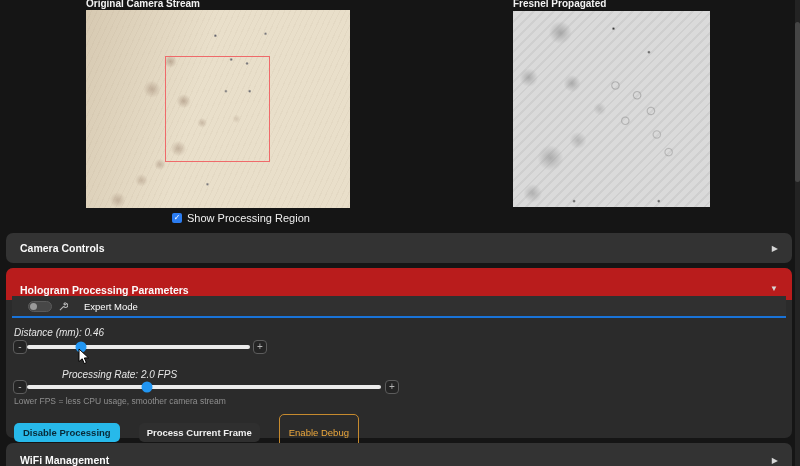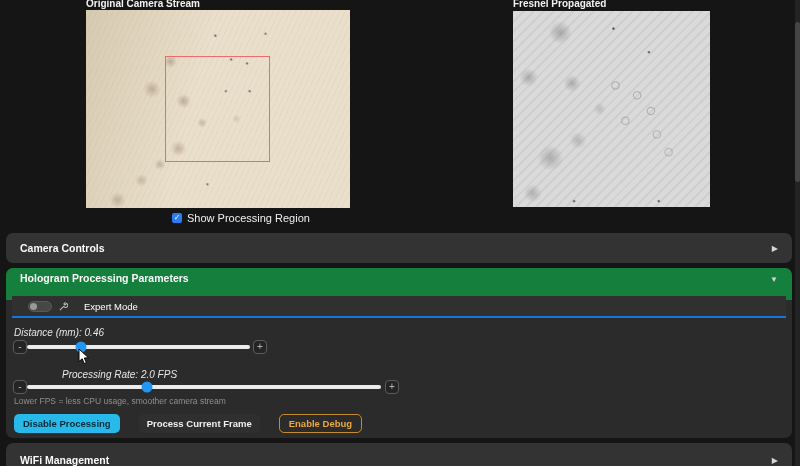--- a/index.html
+++ b/index.html
@@ -92,22 +92,22 @@
   .panel-bar.wifi   { top:443px; height:34px; border-radius:7px 7px 0 0; }
   .panel-title { font-size:10.5px; font-weight:700; color:#fafafa; }
   .panel-arrow { font-size:8px; color:#d6d6d6; }
 
   .hologram-panel {
     position:absolute; left:6px; top:268px; width:786px; height:170px;
     background:#2b2b2b; border-radius:7px;
   }
   .hologram-header {
     position:absolute; left:0; top:0; width:100%; height:28px;
-    background:#15803d; border-radius:7px 7px 0 0;
-    display:flex; align-items:flex-end; justify-content:space-between; padding:16px 14px;
+    background:#b91c1c; border-radius:7px 7px 0 0;
+    display:flex; align-items:flex-start; justify-content:space-between; padding:16px 14px;
   }
 
   
   .expert-row {
     position:absolute; left:6px; right:6px; top:28px; height:22px;
     background:#303030; border-bottom:2px solid #1973d8;
     display:flex; align-items:center; padding-left:16px;
   }
   .toggle { position:relative; width:24px; height:11px; border-radius:6px; background:#474747; border:1px solid #5a5a5a; }
   .toggle-thumb { position:absolute; left:1px; top:1px; width:7px; height:7px; border-radius:50%; background:#9a9a9a; }
@@ -143,22 +143,22 @@
   .btn { font-size:9.5px; border-radius:5px; white-space:nowrap; font-family:inherit; }
   .btn-disable {
     background:#27b9ea; color:#082a38; font-weight:700;
     padding:4px 9px; border:none;
   }
   .btn-process {
     background:#2f2f2f; color:#f0f0f0; font-weight:600;
     padding:4px 8px; border:none;
   }
   .btn-debug {
-    background:transparent; color:#eda83c; font-weight:700;
-    padding:3px 9px; border:1px solid #c68a2e;text-align:center;
+    background:transparent; color:#eda83c; font-weight:400;
+    padding:12px 9px; border:1px solid #c68a2e;text-align:center;
   }
 
   
   .cursor { position:absolute; left:78px; top:348px; z-index:10; }
 
   
   .scrollbar-track { position:absolute; right:0; top:0; width:5px; height:466px; background:#232323; }
   .scrollbar-thumb { position:absolute; right:0; top:22px; width:5px; height:160px; background:#454545; border-radius:3px; }
 </style>
 </head>

